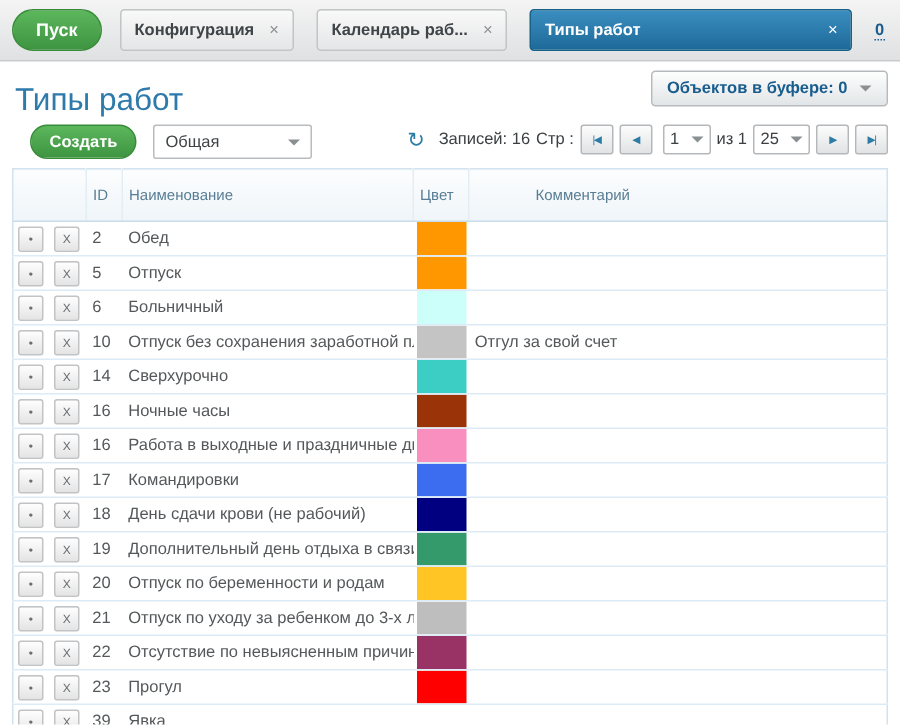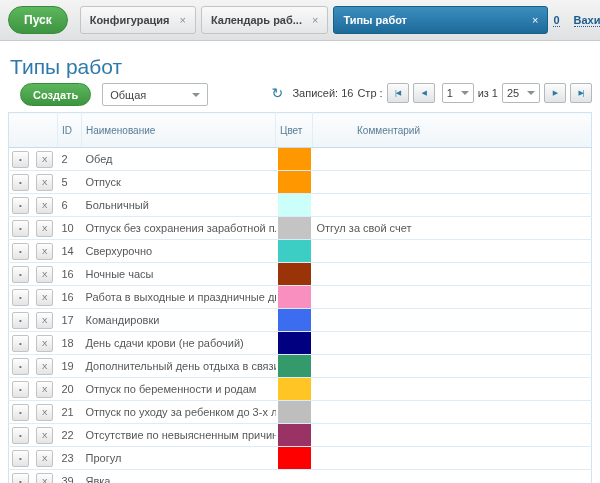--- a/index.html
+++ b/index.html
@@ -6,21 +6,21 @@
   html,body { width:600px; height:483px; overflow:hidden; background:#fff;
     font-family:"Liberation Sans", sans-serif; }
 
   
   .topbar { height:41px; background:linear-gradient(#f4f4f4,#dfe1e2);
     border-bottom:1px solid #c8cbcd; display:flex; align-items:center; padding:0 8px; }
   .btn-green { background:linear-gradient(#5cb75c,#3e9441); border:1px solid #378c39;
     border-radius:14px; color:#fff; font-weight:bold; cursor:pointer; }
   .start-btn { height:28px; padding:0 15px; font-size:12px; margin-right:12px; }
   .tab { height:28px; display:flex; align-items:center; padding:0 9px;
-    border:1px solid #c2c4c6; border-radius:3px; margin-right:5px;
+    border:1px solid #c2c4c6; border-radius:3px; margin-right:15px;
     background:linear-gradient(#f9f9f9,#e4e6e7); cursor:pointer; }
   .tab .tab-label { font-size:11px; font-weight:bold; color:#3f4447; white-space:nowrap; }
   .tab .tab-close { font-size:11px; color:#8b9093; margin-left:10px; line-height:1; }
   .tab.active { background:linear-gradient(#3b8ec0,#1d6a99); border-color:#176088; min-width:215px;
     justify-content:space-between; }
   .tab.active .tab-label, .tab.active .tab-close { color:#fff; }
   .topbar-spacer { flex:1; }
   .user-links { display:flex; align-items:center; gap:14px; padding-right:8px; }
   .user-link { font-size:11px; font-weight:bold; color:#1a5c8e; text-decoration:none;
     border-bottom:1px dotted #1a5c8e; cursor:pointer; white-space:nowrap; }
@@ -99,20 +99,24 @@
   </div>
   <div class="topbar-spacer"></div>
   <div class="user-links">
     <a class="user-link">0</a>
     <a class="user-link">Вахитов Шамиль Уралович</a>
   </div>
 </div>
 
 <div class="page-header">
   <h1 class="page-title">Типы работ</h1>
+  <div class="buffer-btn">
+    <span class="buffer-label">Объектов в буфере: 0</span>
+    <span class="caret"></span>
+  </div>
 </div>
 
 <div class="toolbar">
   <button class="btn-green create-btn">Создать</button>
   <div class="filter-select">
     <span class="select-value">Общая</span>
     <span class="caret"></span>
   </div>
   <div class="toolbar-spacer"></div>
   <div class="pager">

